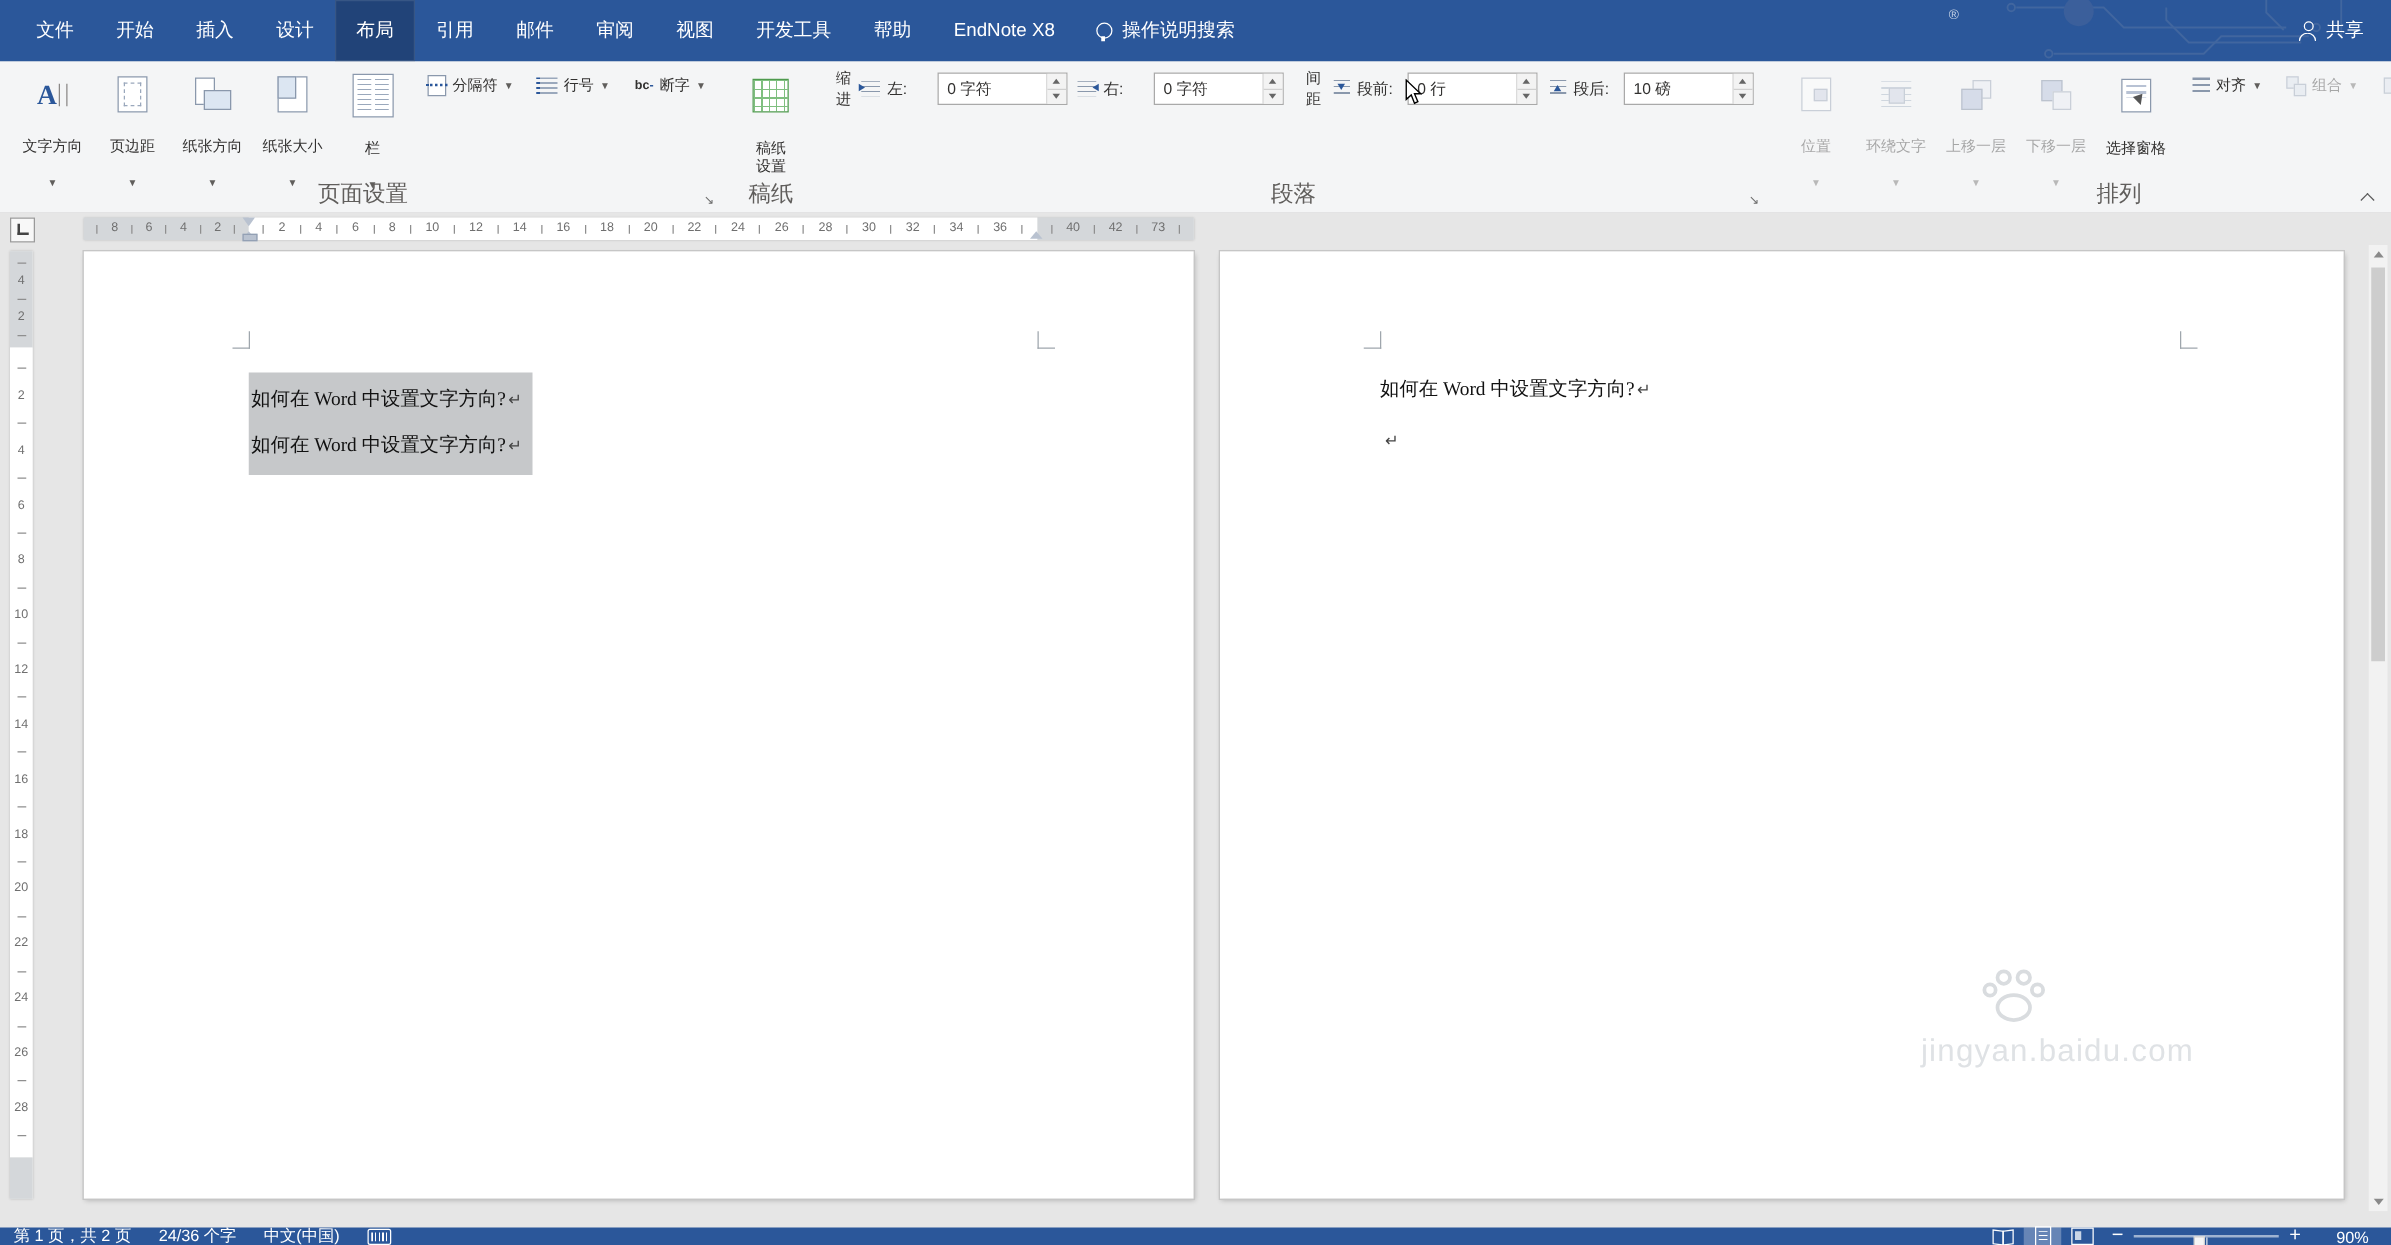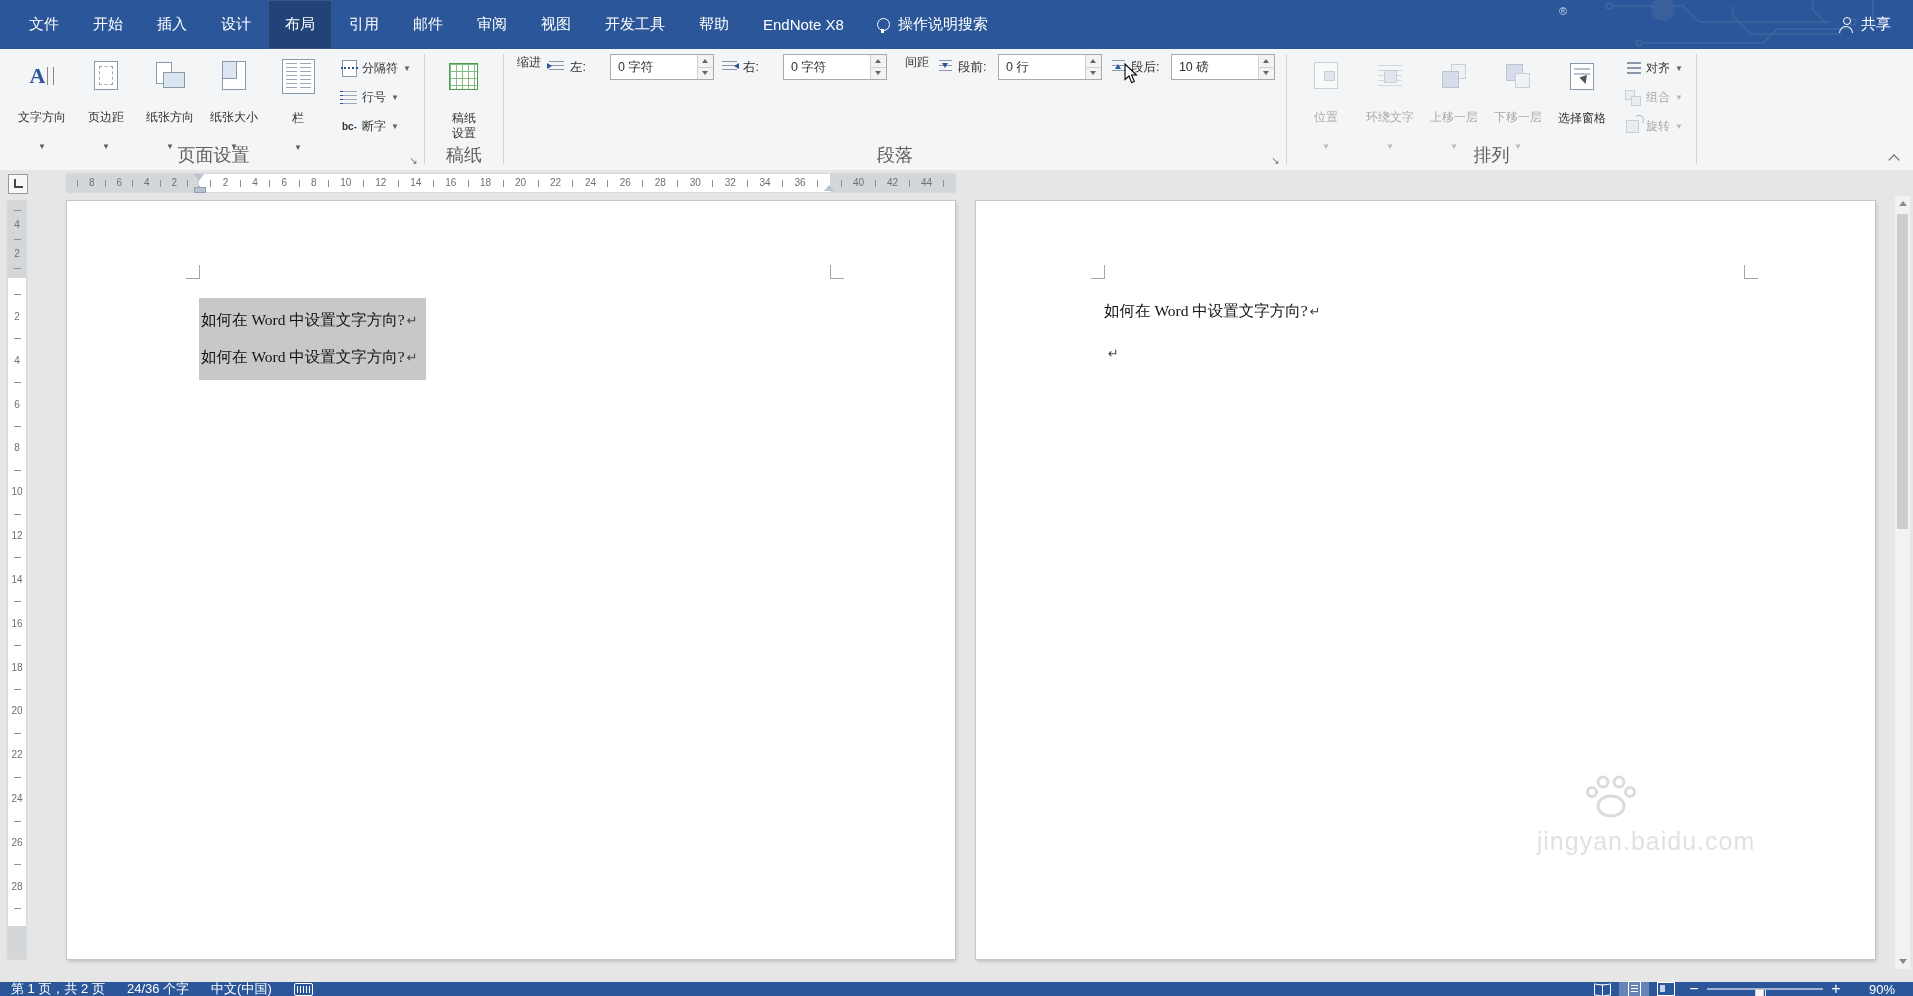--- a/index.html
+++ b/index.html
@@ -51,21 +51,21 @@
   .ic-orient::before{content:"";position:absolute;left:0;top:0;width:14px;height:20px;background:#fff;border:1px solid #8a98ac}
   .ic-orient::after{content:"";position:absolute;left:7px;top:10px;width:20px;height:14px;background:#dce6f2;border:1px solid #8a98ac}
   .ic-size{position:relative;width:22px;height:27px;background:#fff;border:1px solid #8a98ac}
   .ic-size::after{content:"";position:absolute;left:-1px;top:-1px;width:13px;height:16px;background:#dce6f2;border:1px solid #8a98ac}
   .ic-cols{width:25px;height:27px;background:#fff;border:1px solid #8a98ac;display:flex;gap:3px;padding:3px}
   .ic-cols i{flex:1;background:repeating-linear-gradient(to bottom,#9aa8bc 0 1px,transparent 1px 4px)}
   .ic-manu{width:27px;height:25px;border:1px solid #4e9a4e;background:
      repeating-linear-gradient(to right,#7fbf7f 0 1px,transparent 1px 6px),
      repeating-linear-gradient(to bottom,#7fbf7f 0 1px,transparent 1px 7px),#fff}
 
-  .smallcol{display:flex;flex-direction:column;gap:6px;margin-left:4px;padding-top:5px}
+  .smallcol{display:flex;gap:6px;margin-left:4px;padding-top:5px}
   .smallbtn{display:flex;align-items:center;gap:5px;font-size:12px;color:#323130;
             padding:2px 5px;border:1px solid transparent;white-space:nowrap}
   .ic-breaks{width:13px;height:15px;border:1px solid #8a98ac;background:#fff;position:relative}
   .ic-breaks::after{content:"";position:absolute;left:-2px;right:-2px;top:6px;border-top:2px dotted #2b579a}
   .ic-linenum{width:14px;height:14px;background:repeating-linear-gradient(to bottom,#9aa8bc 0 1px,transparent 1px 4px);position:relative}
   .ic-linenum::before{content:"";position:absolute;left:-3px;top:0;bottom:0;width:3px;
                       background:repeating-linear-gradient(to bottom,#2b579a 0 1px,transparent 1px 4px)}
   .ic-hyph{font-size:10px;color:#323130;font-weight:bold}
   .ic-hyph::after{content:"-";color:#2b579a;font-weight:bold}
 
@@ -510,21 +510,21 @@
           <span class="rtick"></span>
           <span class="rnum">36</span>
           <span class="rtick"></span>
         </div>
       <div class="rz z3 gray">
           <span class="rtick"></span>
           <span class="rnum">40</span>
           <span class="rtick"></span>
           <span class="rnum">42</span>
           <span class="rtick"></span>
-          <span class="rnum">44</span>
+          <span class="rnum">73</span>
           <span class="rtick"></span>
         </div>
       <div class="mk mk-first"></div>
       <div class="mk mk-hang"></div>
       <div class="mk mk-box"></div>
       <div class="mk mk-right"></div>
     </div>
   </div>
 
   <div class="workspace">

